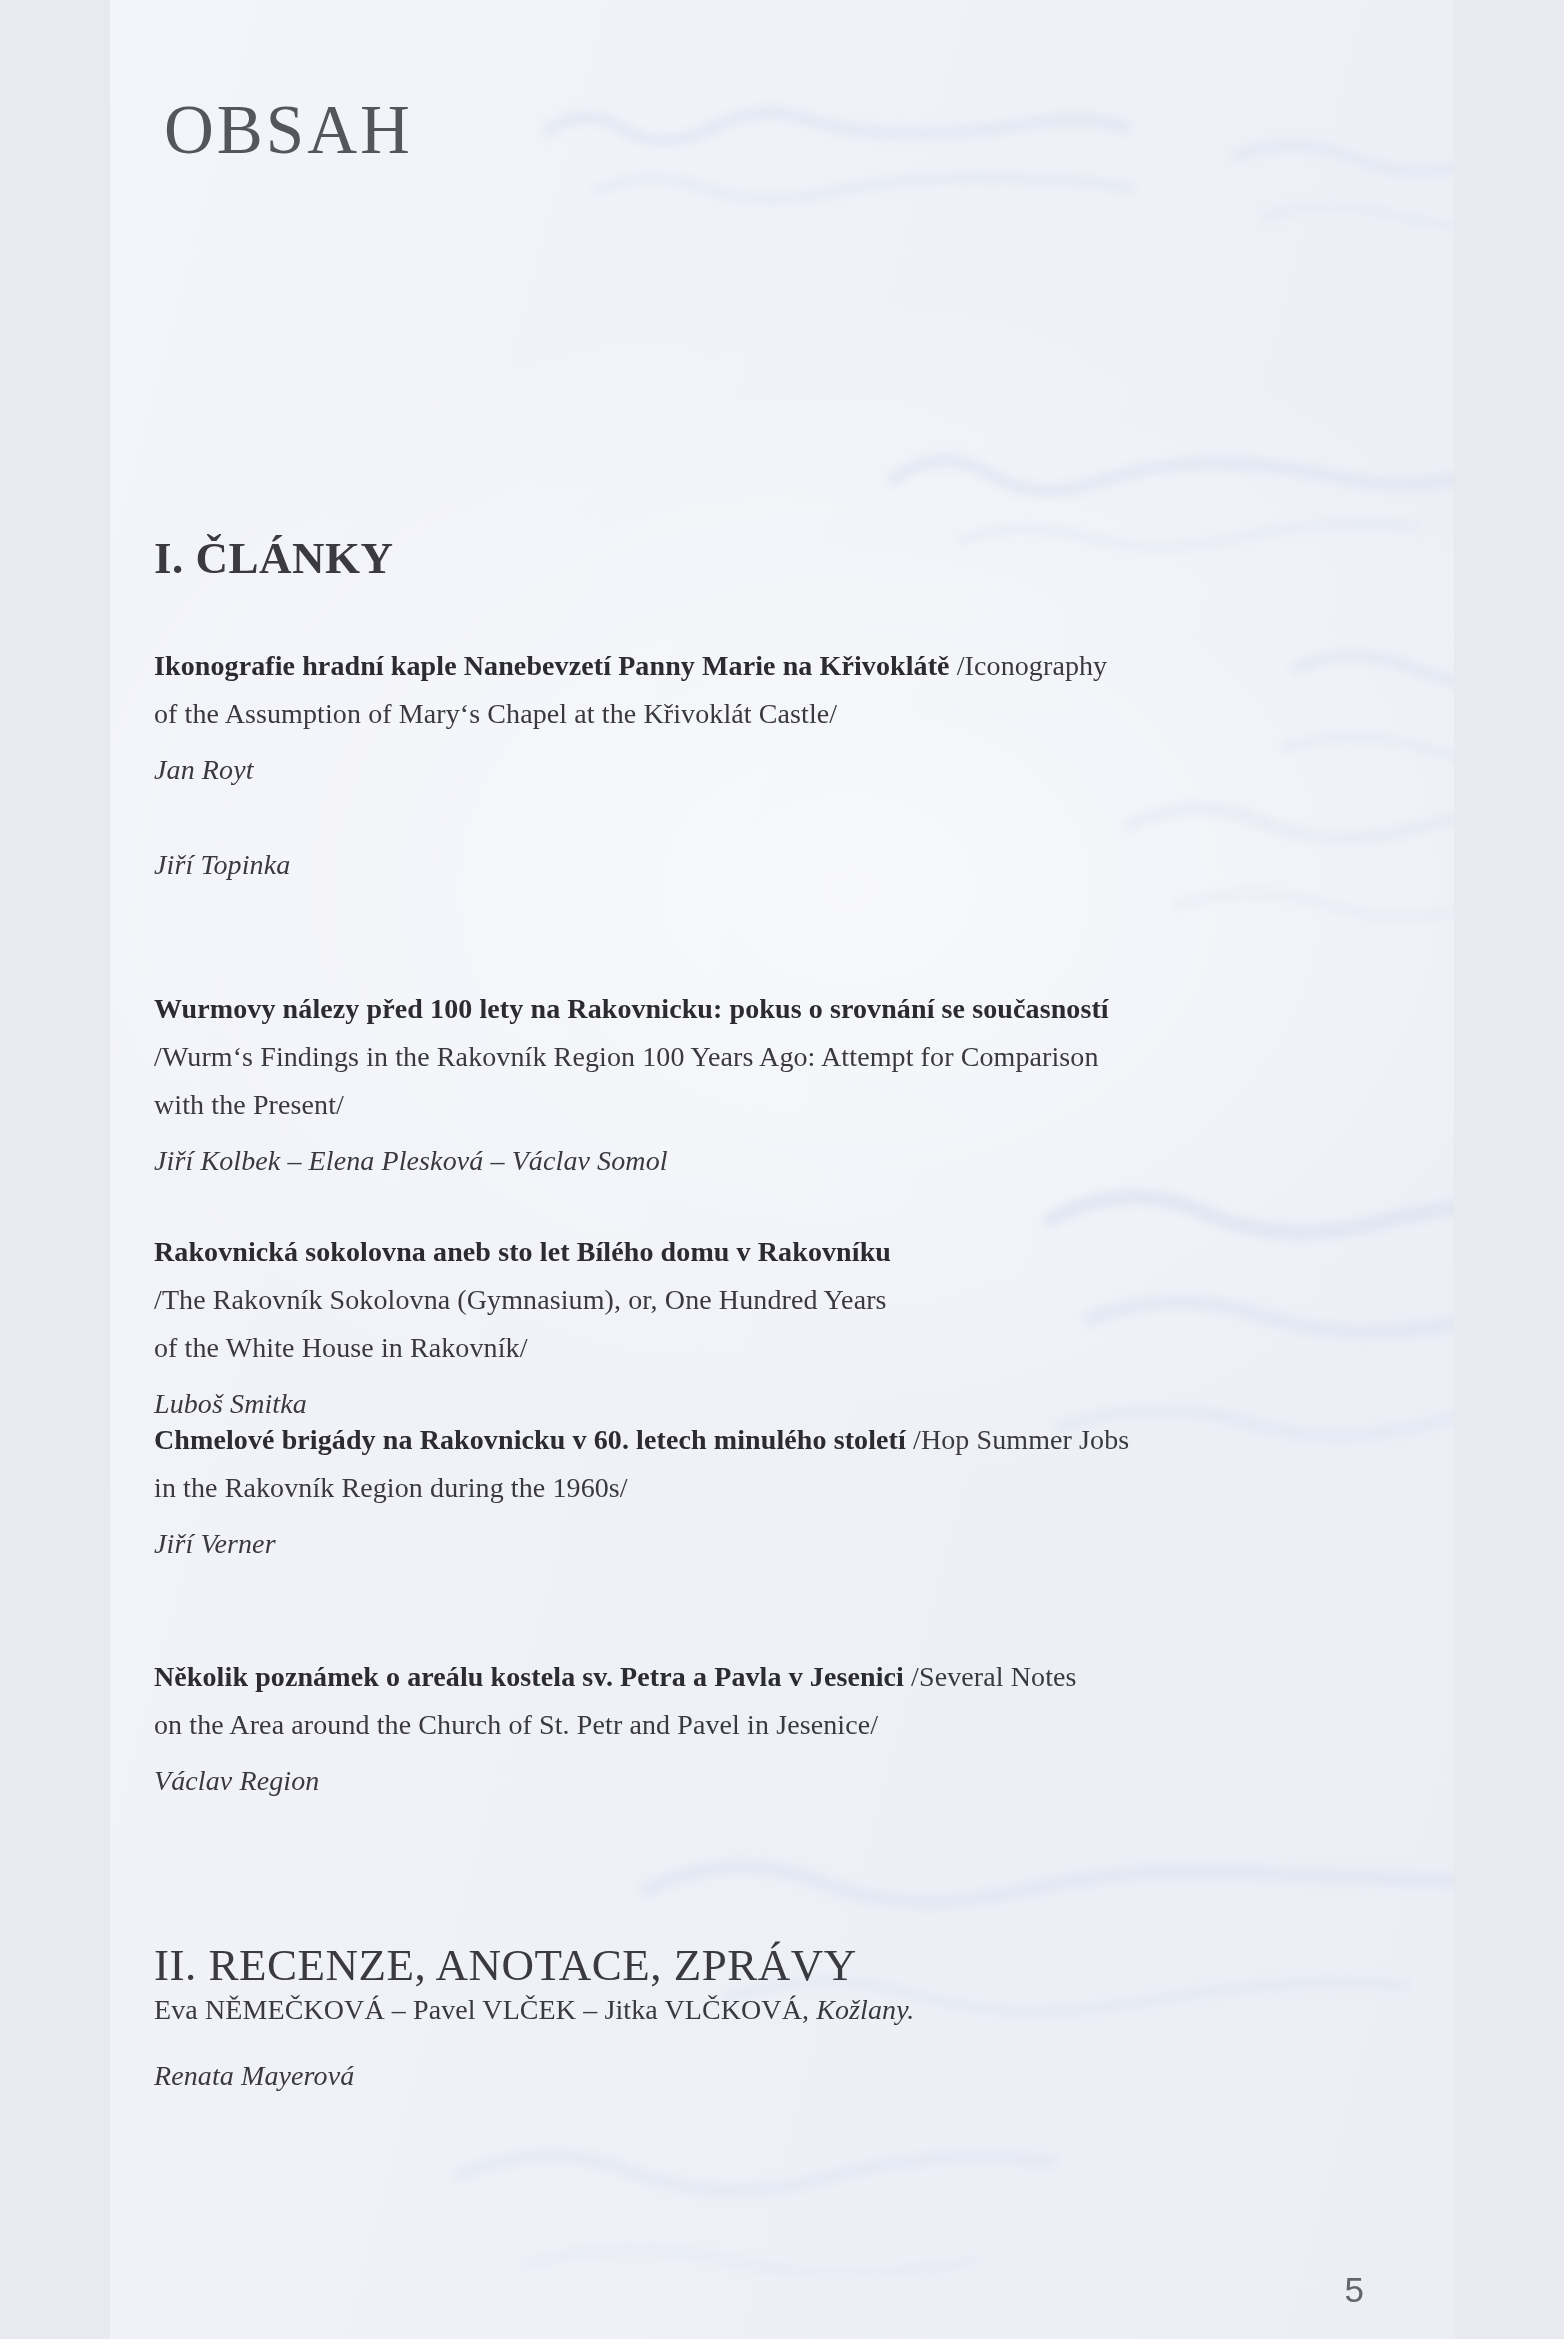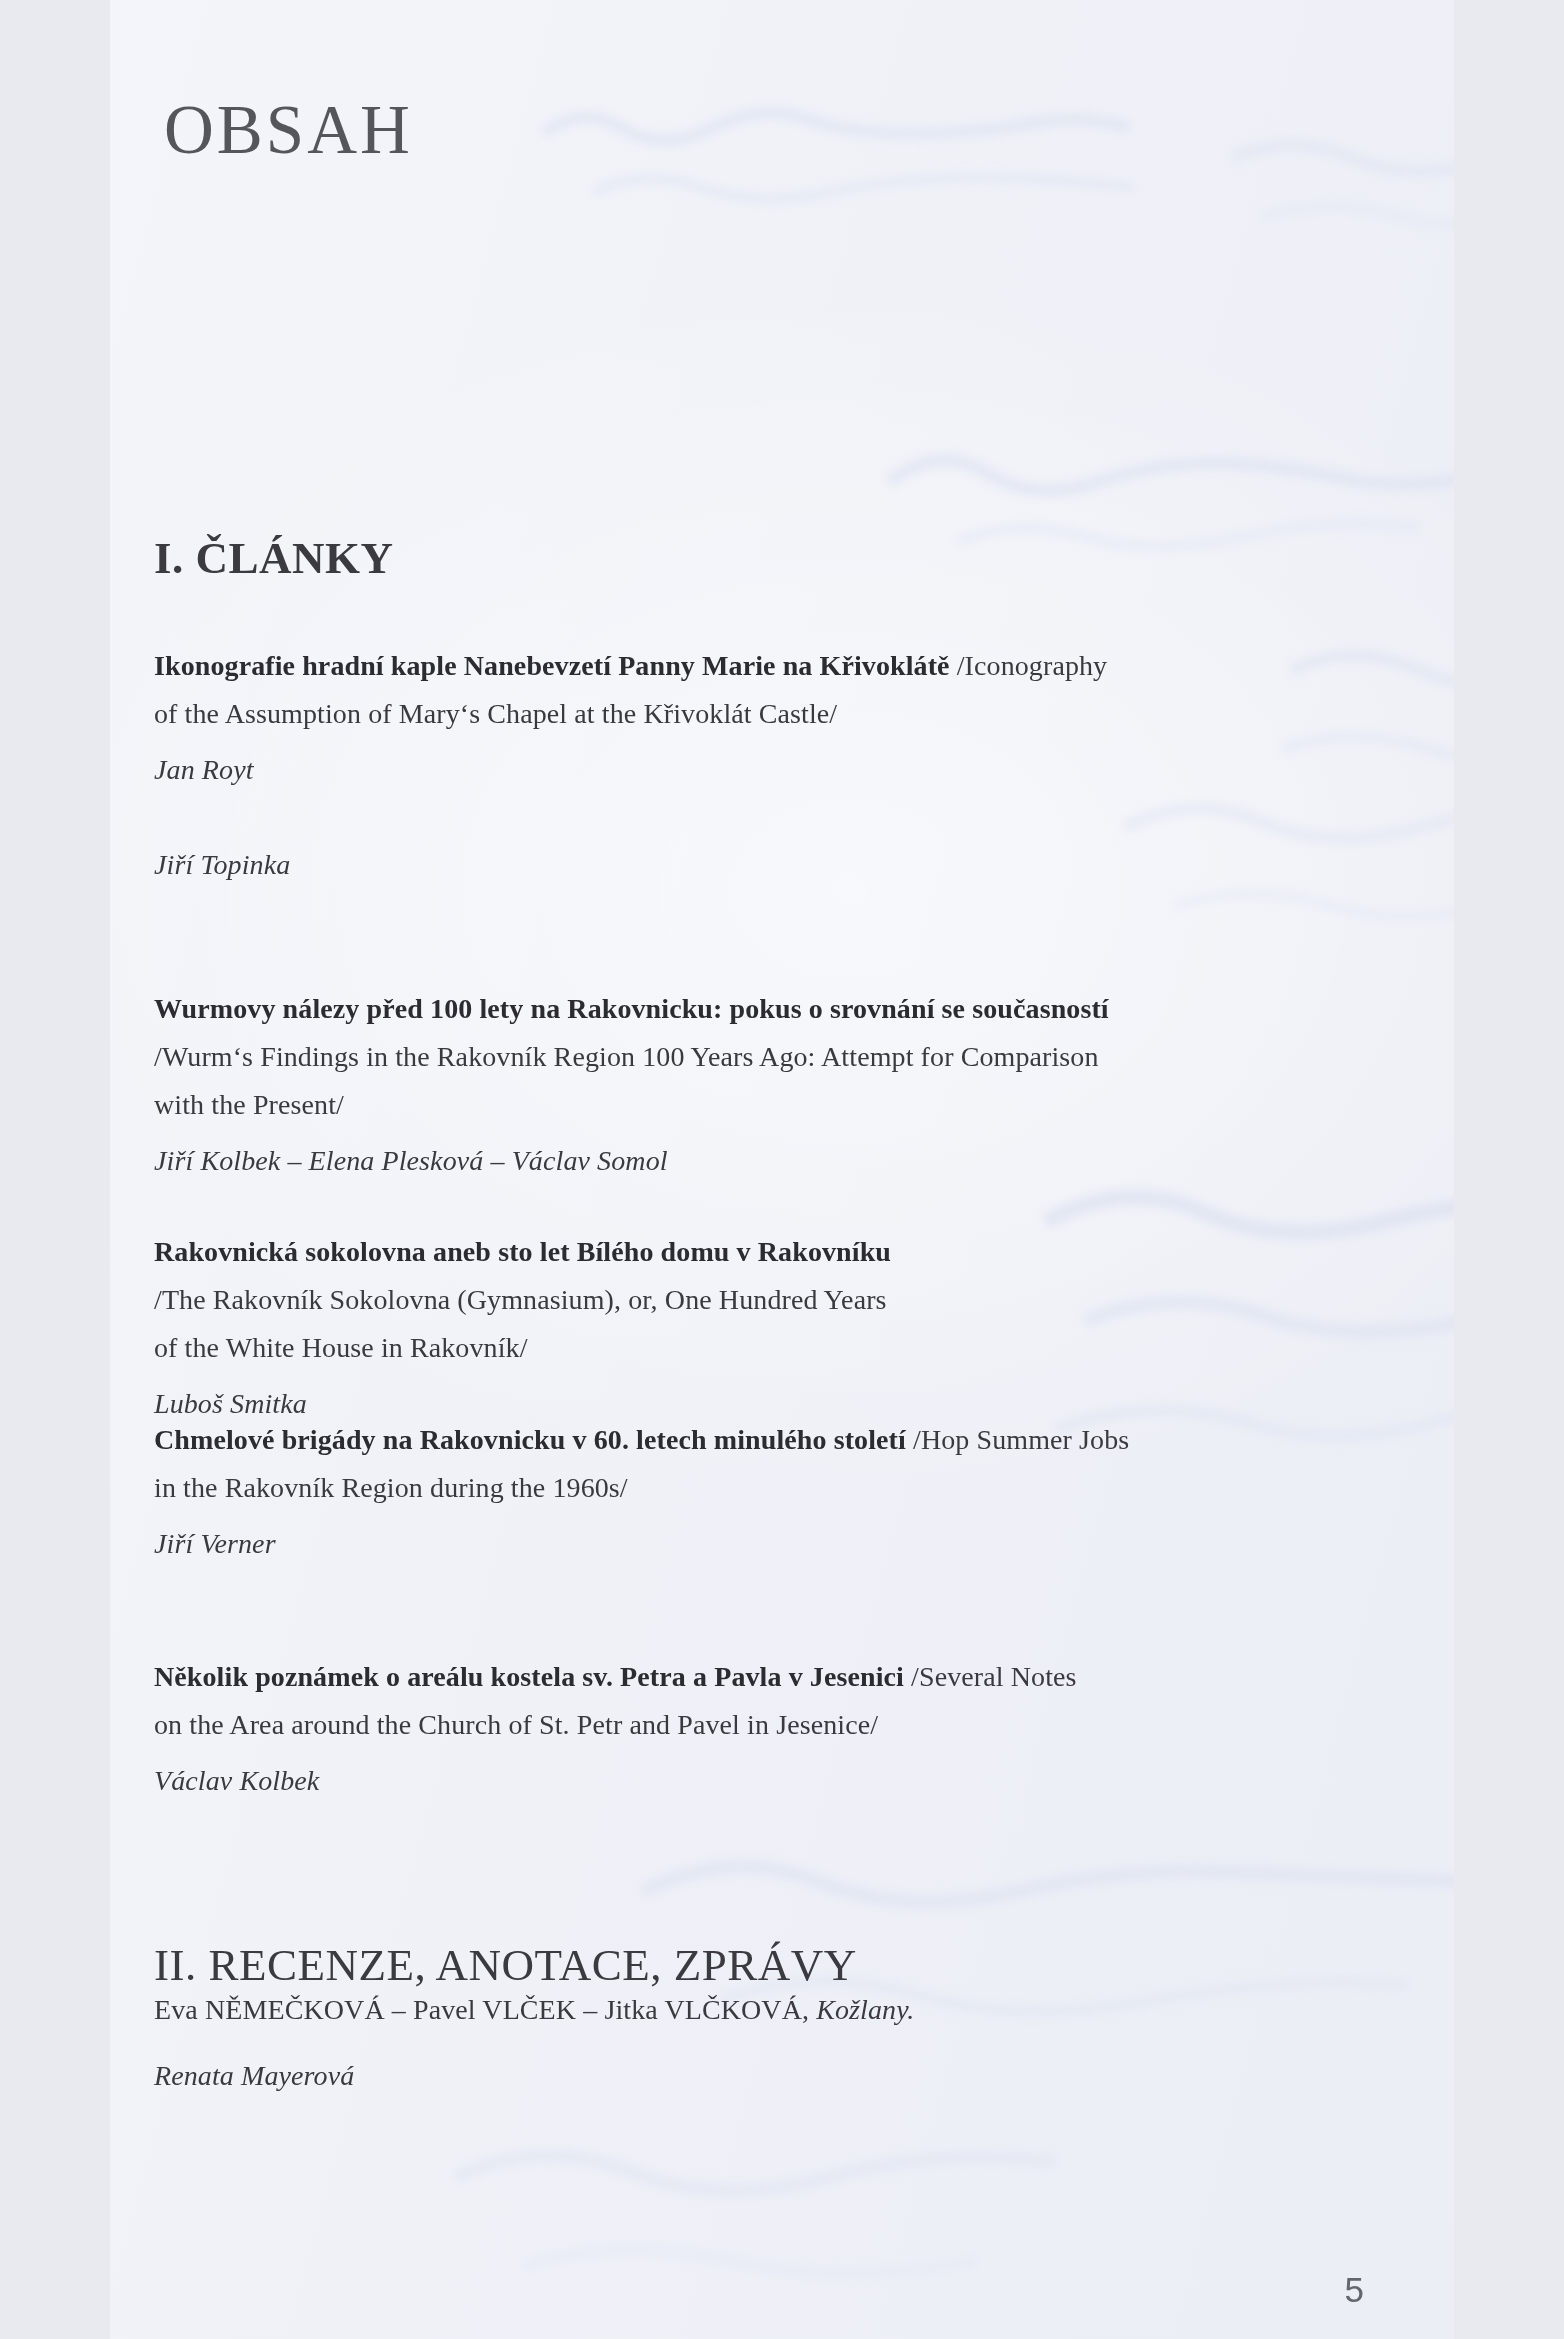--- a/index.html
+++ b/index.html
@@ -205,21 +205,21 @@
   </div>
 
   <div class="entry" style="top:1653px;">
     <div class="line">
       <span class="seg-bold">Několik poznámek o areálu kostela sv. Petra a Pavla v Jesenici</span><span class="seg-regular"> /Several Notes</span>
     </div>
     <div class="line">
       <span class="seg-regular">on the Area around the Church of St. Petr and Pavel in Jesenice/</span>
     </div>
     <div class="meta-row">
-      <span class="author">Václav Kolbek</span>
+      <span class="author">Václav Region</span>
       <span class="pagenum">173</span>
     </div>
   </div>
 
   <div class="section-heading weight-regular" style="top:1939px;">II. RECENZE, ANOTACE, ZPRÁVY</div>
 
   <div class="entry" style="top:1986px;">
     <div class="line">
       <span class="seg-regular">Eva NĚMEČKOVÁ – Pavel VLČEK – Jitka VLČKOVÁ, </span><span class="seg-italic">Kožlany.</span>
     </div>

